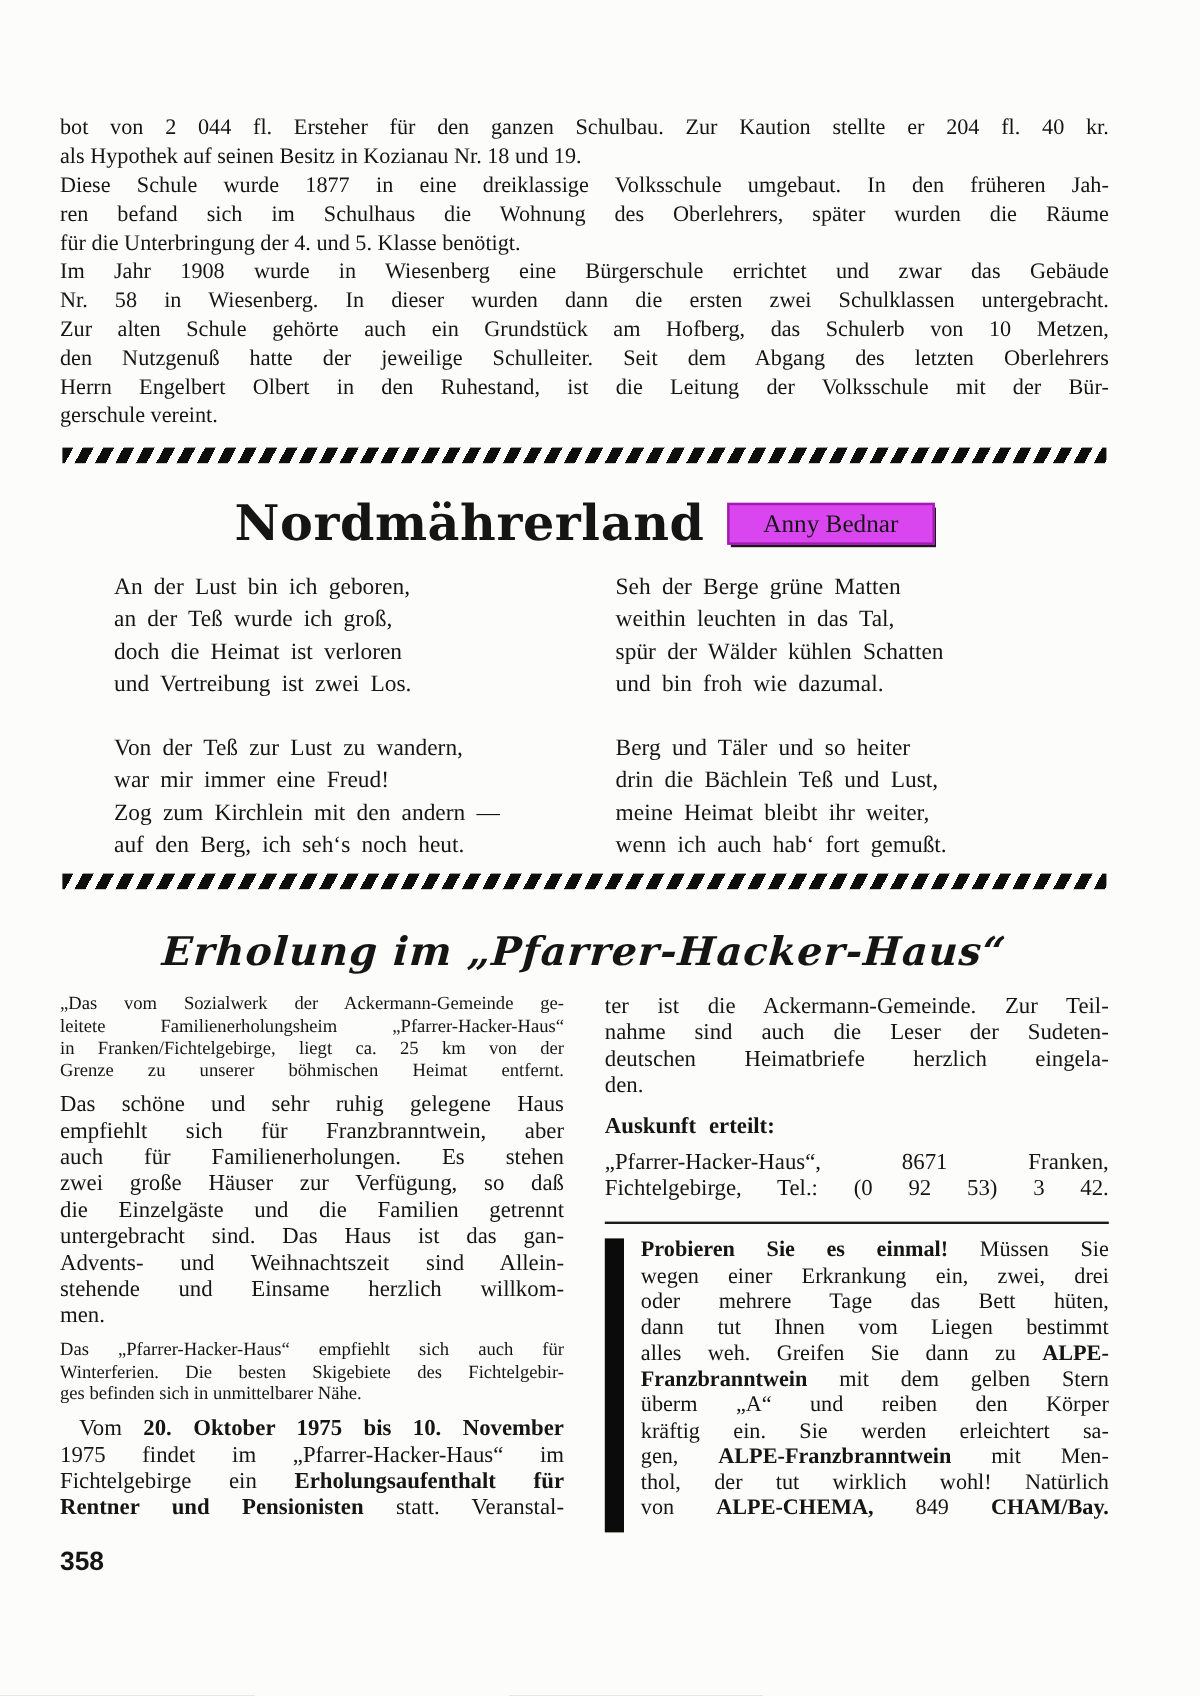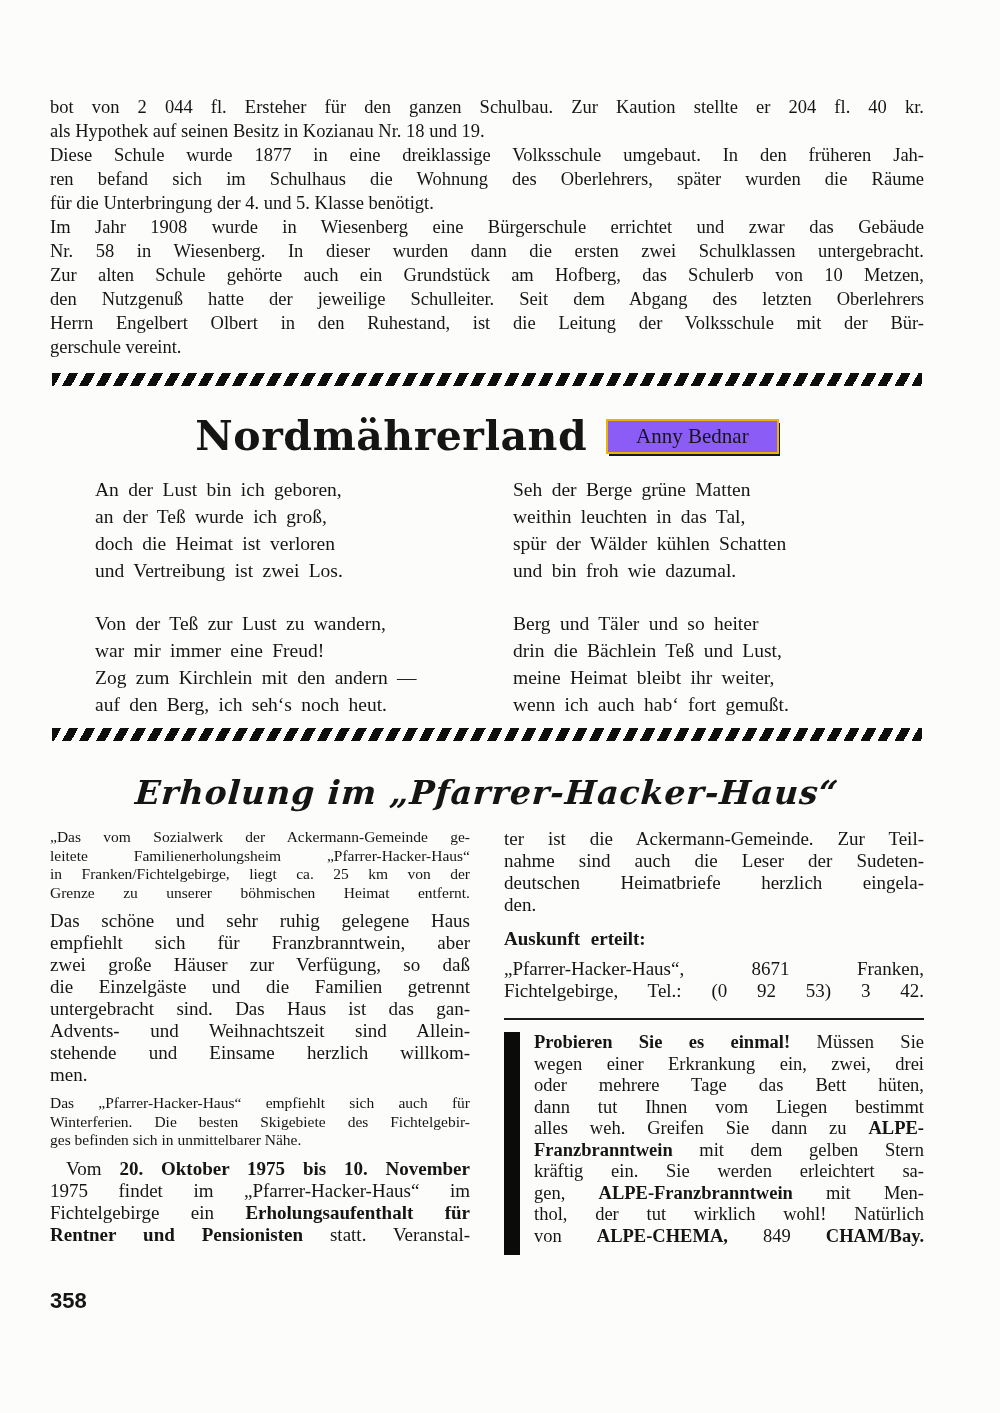--- a/index.html
+++ b/index.html
@@ -24,22 +24,22 @@
     background:repeating-linear-gradient(118deg,#0e0e0e 0 8px,rgba(0,0,0,0) 8px 15px);
   }
   .wavy.second{margin-top:10px;}
 
   .poem-head{display:flex;justify-content:center;align-items:center;gap:19px;margin-top:26px;}
   .fraktur{
     font-family:"DejaVu Serif",serif;font-weight:bold;font-size:41px;margin:0;
     letter-spacing:0.5px;
   }
   .author-box{
-    border:2px solid #eab308;box-shadow:2px 3px 0 -1px #1a1a1a;
-    padding:3px 28px;font-size:21px;background:#8b5cf6;
+    border:2px solid #a21caf;box-shadow:2px 3px 0 -1px #1a1a1a;
+    padding:3px 28px;font-size:21px;background:#d946ef;
   }
 
   .poem-cols{display:flex;margin-top:16px;}
   .poem-col{box-sizing:border-box;}
   .poem-col.leftc{width:445px;padding-left:45px;}
   .poem-col.rightc{margin-left:18px;}
   .stanza .line{font-size:19.5px;line-height:27px;word-spacing:4.5px;}
   .stanza + .stanza{margin-top:26px;}
 
   .script-title{
@@ -138,20 +138,21 @@
     <div class="col">
       <div class="para small just no-last">
           <div class="line">„Das vom Sozialwerk der Ackermann-Gemeinde ge-</div>
           <div class="line">leitete Familienerholungsheim „Pfarrer-Hacker-Haus“</div>
           <div class="line">in Franken/Fichtelgebirge, liegt ca. 25 km von der</div>
           <div class="line last">Grenze zu unserer böhmischen Heimat entfernt.</div>
         </div>
       <div class="para body2 just">
           <div class="line">Das schöne und sehr ruhig gelegene Haus</div>
           <div class="line">empfiehlt sich für Franzbranntwein, aber</div>
+          <div class="line">auch für Familienerholungen. Es stehen</div>
           <div class="line">zwei große Häuser zur Verfügung, so daß</div>
           <div class="line">die Einzelgäste und die Familien getrennt</div>
           <div class="line">untergebracht sind. Das Haus ist das gan-</div>
           <div class="line">Advents- und Weihnachtszeit sind Allein-</div>
           <div class="line">stehende und Einsame herzlich willkom-</div>
           <div class="line last">men.</div>
         </div>
       <div class="para small just">
           <div class="line">Das „Pfarrer-Hacker-Haus“ empfiehlt sich auch für</div>
           <div class="line">Winterferien. Die besten Skigebiete des Fichtelgebir-</div>
@@ -179,20 +180,21 @@
       <div class="rule"></div>
       <div class="ad">
         <div class="ad-bar"></div>
         <div class="para ad-text just no-last">
             <div class="line"><span class="b">Probieren Sie es einmal!</span><span> Müssen Sie</span></div>
             <div class="line"><span>wegen einer Erkrankung ein, zwei, drei</span></div>
             <div class="line"><span>oder mehrere Tage das Bett hüten,</span></div>
             <div class="line"><span>dann tut Ihnen vom Liegen bestimmt</span></div>
             <div class="line"><span>alles weh. Greifen Sie dann zu </span><span class="b">ALPE-</span></div>
             <div class="line"><span class="b">Franzbranntwein</span><span> mit dem gelben Stern</span></div>
+            <div class="line"><span>überm „A“ und reiben den Körper</span></div>
             <div class="line"><span>kräftig ein. Sie werden erleichtert sa-</span></div>
             <div class="line"><span>gen, </span><span class="b">ALPE-Franzbranntwein</span><span> mit Men-</span></div>
             <div class="line"><span>thol, der tut wirklich wohl! Natürlich</span></div>
             <div class="line last"><span>von </span><span class="b">ALPE-CHEMA,</span><span> 849 </span><span class="b">CHAM/Bay.</span></div>
           </div>
       </div>
     </div>
   </div>
 
   <div class="pagenum">358</div>

